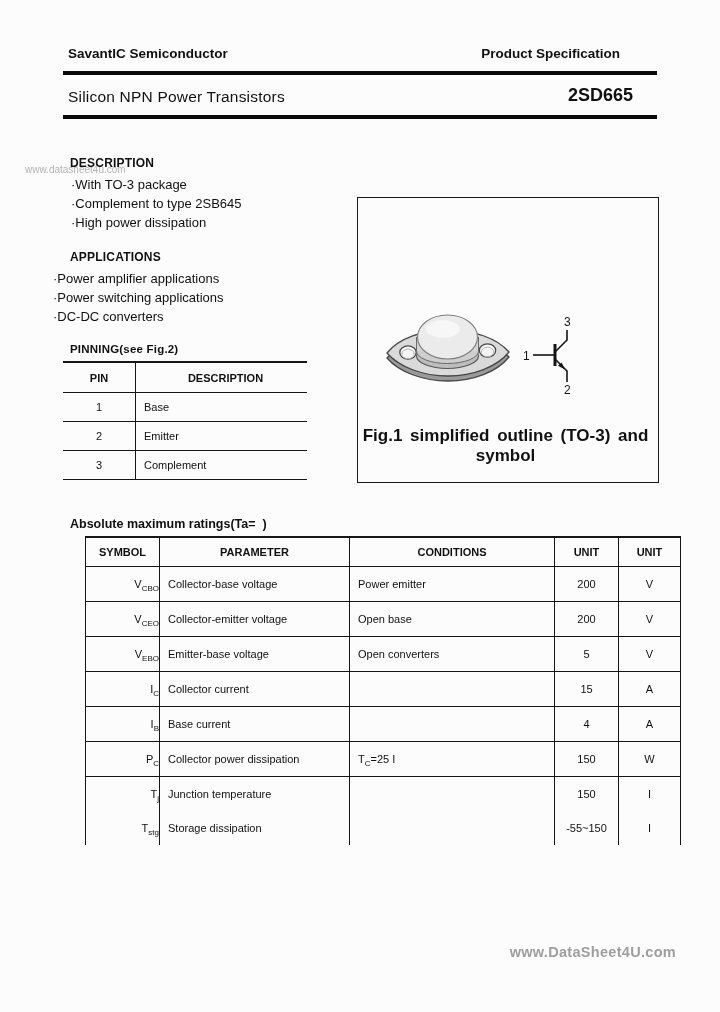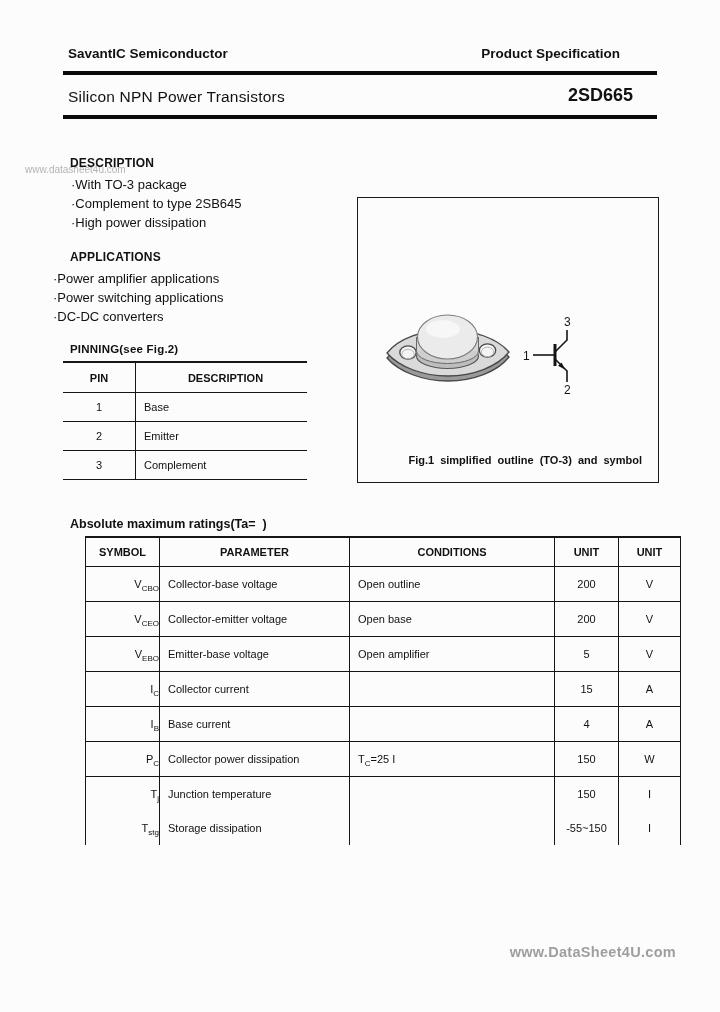--- a/index.html
+++ b/index.html
@@ -24,21 +24,21 @@
   .bullets div{white-space:pre;}
   
   .pt{border-collapse:collapse;table-layout:fixed;width:235px;border-top:2px solid #161616;}
   .pt th,.pt td{font-size:11px;padding:0;border-bottom:1px solid #161616;vertical-align:middle;}
   .pt th{font-weight:bold;height:29px;}
   .pt td{height:28px;}
   .pt .c1{width:72px;text-align:center;border-right:1px solid #161616;}
   .pt .c2{width:163px;text-align:left;padding-left:8px;}
   
   .figbox{left:357px;top:197px;width:300px;height:284px;border:1.5px solid #1a1a1a;}
-  .caption{position:absolute;left:0;right:16px;bottom:16px;text-align:right;font-size:11px;font-weight:bold;word-spacing:3px;}
+  .caption{position:absolute;left:0;right:5px;bottom:16px;text-align:center;font-size:17px;font-weight:bold;word-spacing:3px;}
   
   .rt{border-collapse:collapse;table-layout:fixed;width:595px;
       border-top:2px solid #161616;border-left:1px solid #161616;border-right:1px solid #161616;margin-left:22px;}
   .rt th,.rt td{font-size:11px;padding:0;vertical-align:middle;}
   .rt th{font-weight:bold;height:28px;text-align:center;border-bottom:1px solid #161616;}
   .rt td{height:34px;border-bottom:1px solid #161616;}
   .rt .cb{border-right:1px solid #161616;}
   .rt tr.norow td{border-bottom:none;}
   .rt .sym{text-align:right;}
   .rt .par{text-align:left;padding-left:8px;}
@@ -153,37 +153,37 @@
       <th class="cb">SYMBOL</th>
       <th class="cb">PARAMETER</th>
       <th class="cb">CONDITIONS</th>
       <th class="cb">UNIT</th>
       <th>UNIT</th>
     </tr>
 
     <tr>
       <td class="sym cb"><span>V</span><sub>CBO</sub></td>
       <td class="par cb">Collector-base voltage</td>
-      <td class="con cb">Open outline</td>
+      <td class="con cb">Power emitter</td>
       <td class="val cb">200</td>
       <td class="uni">V</td>
     </tr>
 
     <tr>
       <td class="sym cb"><span>V</span><sub>CEO</sub></td>
       <td class="par cb">Collector-emitter voltage</td>
       <td class="con cb">Open base</td>
       <td class="val cb">200</td>
       <td class="uni">V</td>
     </tr>
 
     <tr>
       <td class="sym cb"><span>V</span><sub>EBO</sub></td>
       <td class="par cb">Emitter-base voltage</td>
-      <td class="con cb">Open amplifier</td>
+      <td class="con cb">Open converters</td>
       <td class="val cb">5</td>
       <td class="uni">V</td>
     </tr>
 
     <tr>
       <td class="sym cb"><span>I</span><sub>C</sub></td>
       <td class="par cb">Collector current</td>
       <td class="con cb"></td>
       <td class="val cb">15</td>
       <td class="uni">A</td>

